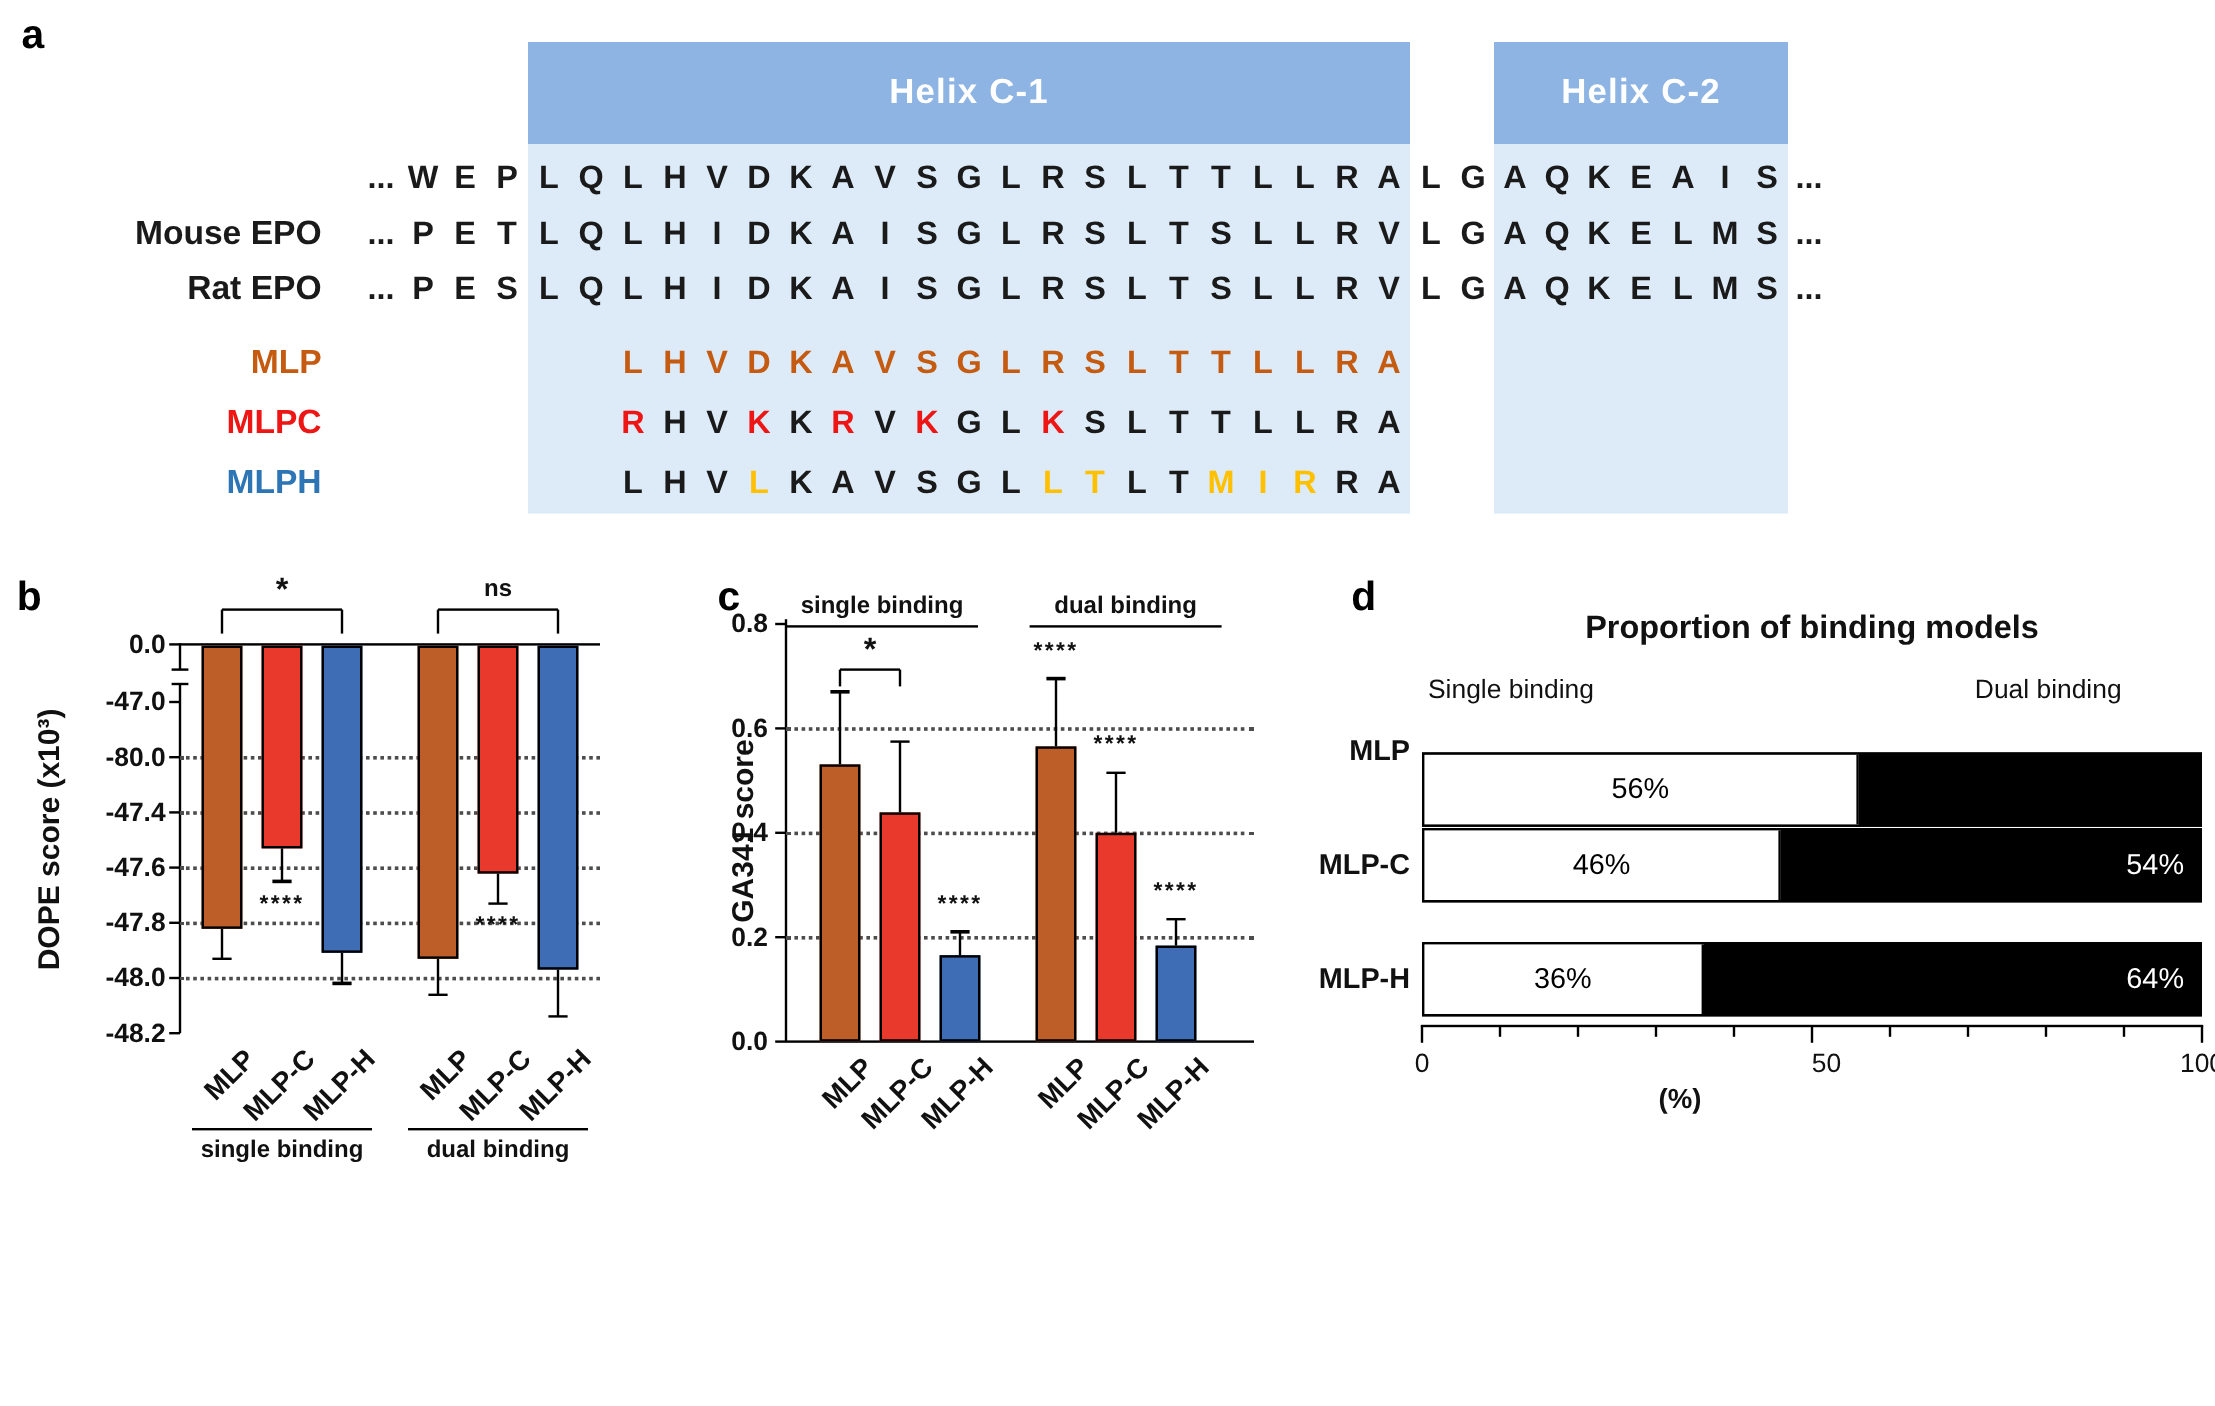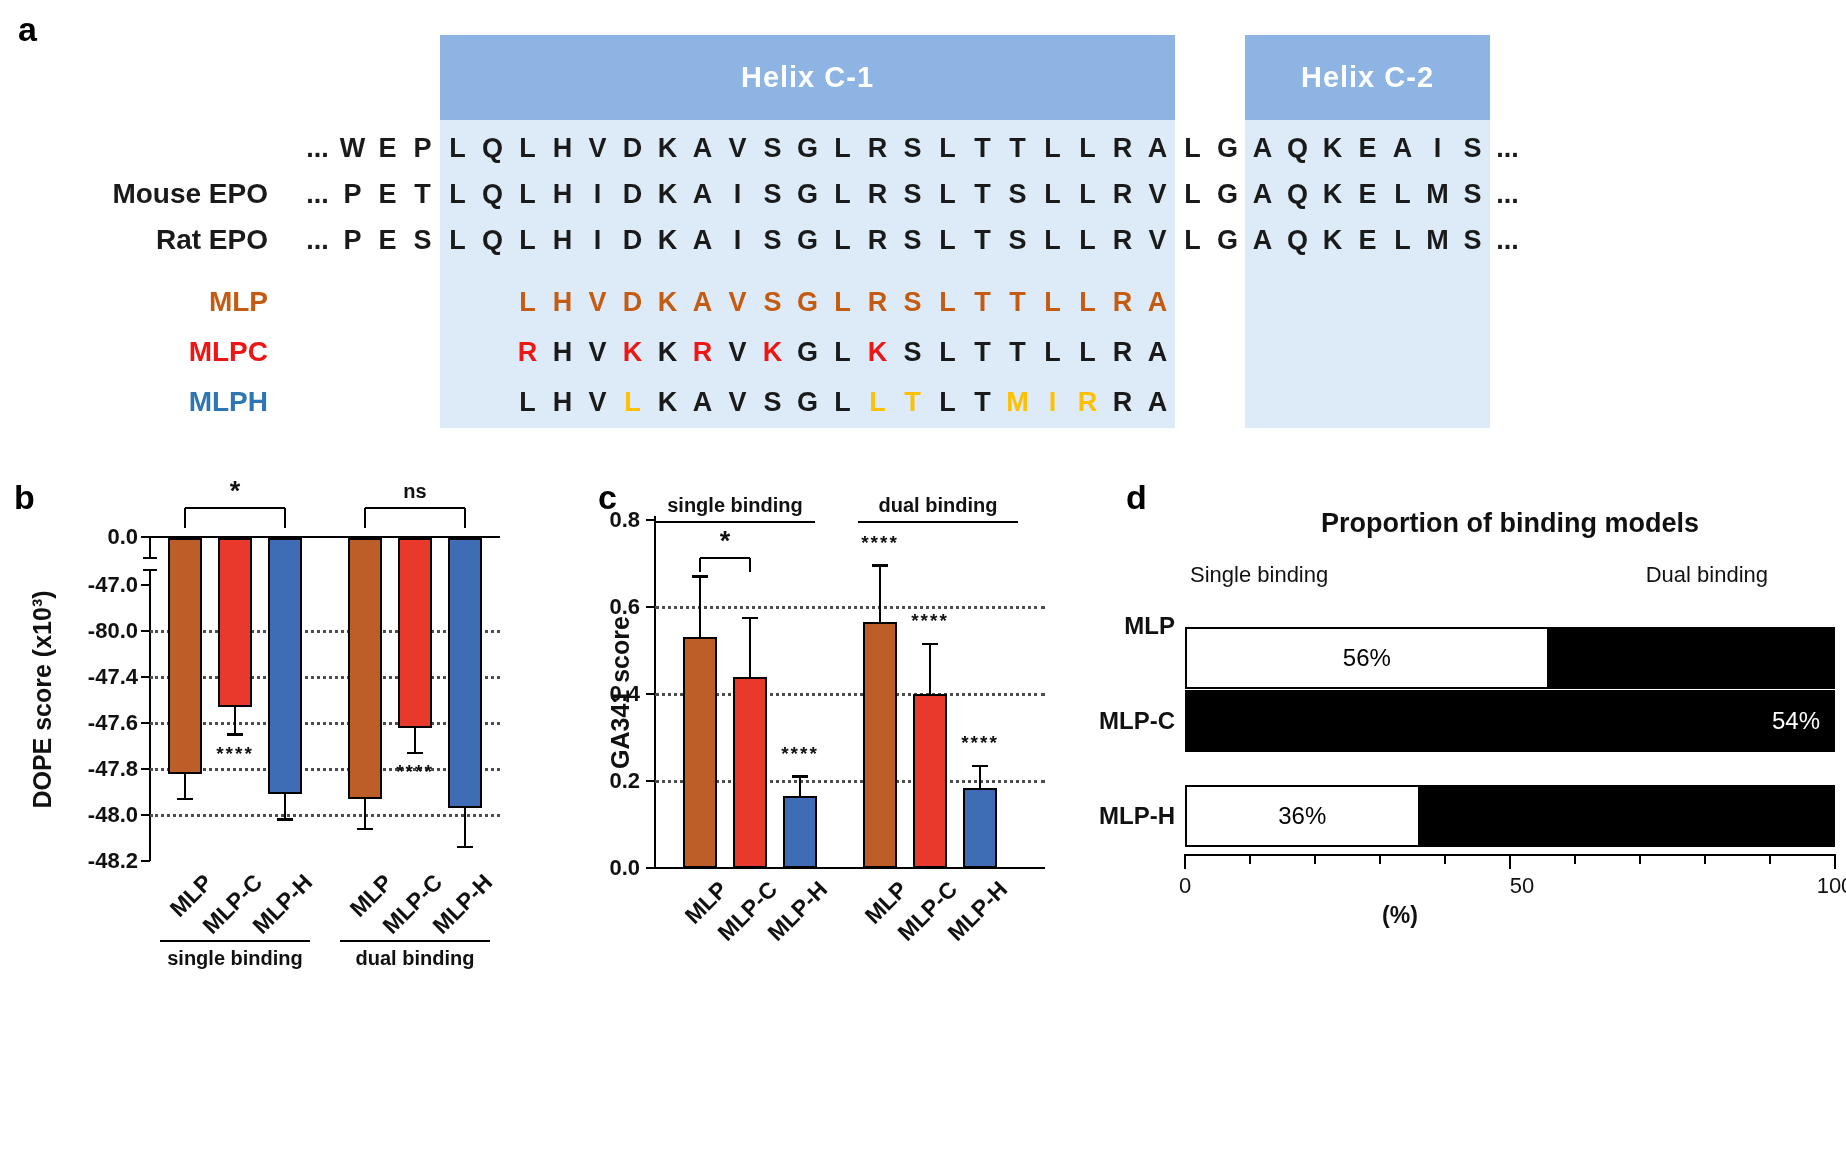--- a/index.html
+++ b/index.html
@@ -339,25 +339,27 @@
     <div class="panel-letter abs" style="left:6px;top:8px">d</div>
   <div class="abs chart-title" style="left: 65px; top: 38px; width: 650px;">Proportion of binding models</div>
       <div class="abs col-header" style="left: 70px; top: 92px; width: 300px;">Single binding</div>
       <div class="abs col-header" style="left: 348px; top: 92px; width: 300px; text-align: right;">Dual binding</div>
       <div class="abs row-label" style="left: -45px; top: 141px; width: 100px;">MLP</div>
       <div class="abs stack-bar" style="left: 65px; top: 125px; width: 650px; height: 62px; margin-top: 32px;">
         <div class="seg seg-white" style="width: 56%;">56%</div>
       </div>
       <div class="abs row-label" style="left: -45px; top: 236px; width: 100px;">MLP-C</div>
       <div class="abs stack-bar" style="left: 65px; top: 220px; width: 650px; height: 62px;">
+        <div class="seg seg-white" style="width: 46%;">46%</div>
         <div class="seg seg-black">54%</div>
       </div>
       <div class="abs row-label" style="left: -45px; top: 331px; width: 100px;">MLP-H</div>
       <div class="abs stack-bar" style="left: 65px; top: 315px; width: 650px; height: 62px;">
         <div class="seg seg-white" style="width: 36%;">36%</div>
+        <div class="seg seg-black">64%</div>
       </div>
       <div class="abs" style="left: 64px; top: 383.75px; width: 652px; height: 2.5px; background: rgb(0, 0, 0);"></div>
       <div class="abs" style="left: 64px; top: 385px; width: 2px; height: 14px; background: rgb(0, 0, 0);"></div>
       <div class="abs" style="left: 129px; top: 385px; width: 2px; height: 9px; background: rgb(0, 0, 0);"></div>
       <div class="abs" style="left: 194px; top: 385px; width: 2px; height: 9px; background: rgb(0, 0, 0);"></div>
       <div class="abs" style="left: 259px; top: 385px; width: 2px; height: 9px; background: rgb(0, 0, 0);"></div>
       <div class="abs" style="left: 324px; top: 385px; width: 2px; height: 9px; background: rgb(0, 0, 0);"></div>
       <div class="abs" style="left: 389px; top: 385px; width: 2px; height: 14px; background: rgb(0, 0, 0);"></div>
       <div class="abs" style="left: 454px; top: 385px; width: 2px; height: 9px; background: rgb(0, 0, 0);"></div>
       <div class="abs" style="left: 519px; top: 385px; width: 2px; height: 9px; background: rgb(0, 0, 0);"></div>

